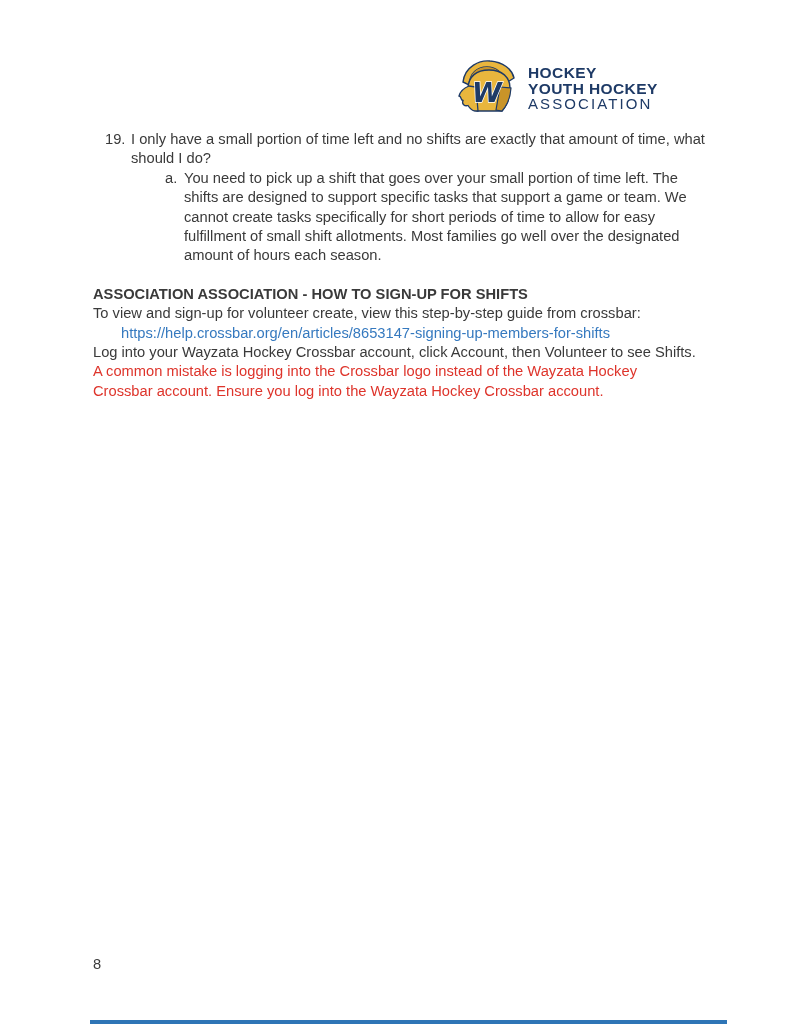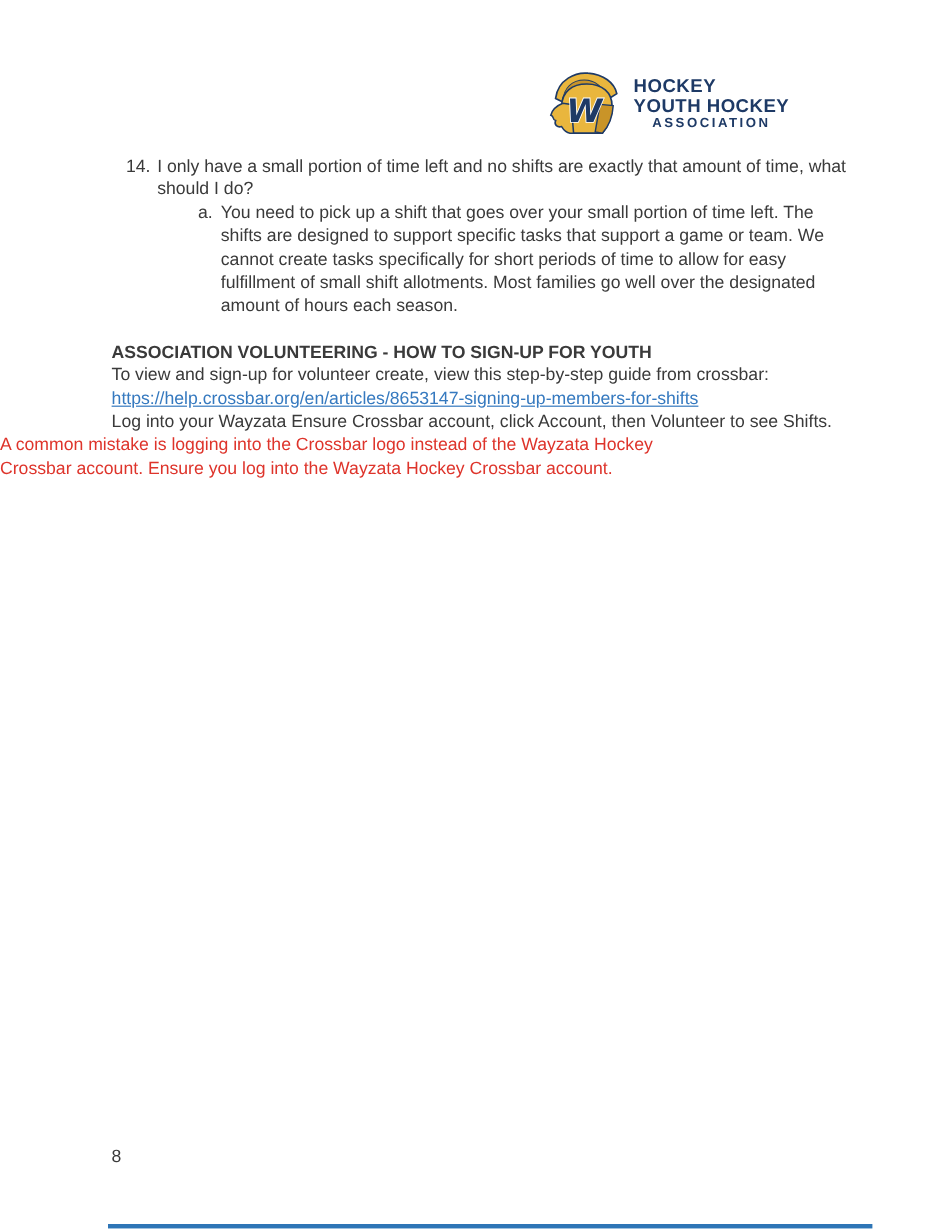--- a/index.html
+++ b/index.html
@@ -15,42 +15,42 @@
   }
 
   
   .logo{position:absolute;left:455px;top:59px;display:flex;align-items:flex-start;gap:7px;}
   .logo-helmet{width:66px;height:58px;display:block;}
   .logo-text{padding-top:6px;color:var(--logo_navy,#1e3a66);}
   .logo-line1,.logo-line2{
     font-weight:bold;font-size:15.5px;line-height:16px;letter-spacing:.4px;
   }
   .logo-line3{
-    font-weight:bold;font-size:11px;line-height:13px;letter-spacing:2.1px;text-align:center;
+    font-weight:normal;font-size:15px;line-height:13px;letter-spacing:2.1px;
   }
 
   
   .content{position:absolute;left:0;top:130px;width:791px;}
 
   .faq-question{position:relative;margin-left:131px;width:580px;}
   .faq-number{position:absolute;left:-26px;top:0;}
   .faq-answer{position:relative;margin-left:184px;width:528px;}
   .faq-sub-marker{position:absolute;left:-19px;top:0;}
 
   .section-heading{
     margin:19px 0 0 93px;width:620px;font-weight:bold;
   }
   .para{margin-left:93px;width:612px;}
   .link-line{margin-left:93px;width:650px;}
   .link-line a{
     color:var(--link_blue,#3579bf);
-    text-decoration:underline;
     cursor:pointer;
+    margin-left:28px;
   }
-  .warning{width:560px;color:var(--warning_red,#de342b);}
+  .warning{margin-left:93px;width:560px;color:var(--warning_red,#de342b);}
 
   
   .page-number{position:absolute;left:93px;top:955px;}
   .bottom-bar{
     position:absolute;left:90px;bottom:0;width:637px;height:4px;
     background:var(--bottom_bar_blue,#2e75b6);
   }
 </style>
 </head>
 <body>
@@ -74,38 +74,38 @@
     <div class="logo-text">
       <div class="logo-line1">HOCKEY</div>
       <div class="logo-line2">YOUTH HOCKEY</div>
       <div class="logo-line3">ASSOCIATION</div>
     </div>
   </div>
 
   <div class="content">
 
     <div class="faq-question">
-      <span class="faq-number">14.</span>
+      <span class="faq-number">19.</span>
       <span>I only have a small portion of time left and no shifts are exactly that amount of time, what should I do?</span>
     </div>
 
     <div class="faq-answer">
       <span class="faq-sub-marker">a.</span>
       <span>You need to pick up a shift that goes over your small portion of time left. The shifts are designed to support specific tasks that support a game or team. We cannot create tasks specifically for short periods of time to allow for easy fulfillment of small shift allotments. Most families go well over the designated amount of hours each season.</span>
     </div>
 
-    <div class="section-heading">ASSOCIATION VOLUNTEERING - HOW TO SIGN-UP FOR YOUTH</div>
+    <div class="section-heading">ASSOCIATION ASSOCIATION - HOW TO SIGN-UP FOR SHIFTS</div>
 
     <div class="para">To view and sign-up for volunteer create, view this step-by-step guide from crossbar:</div>
 
     <div class="link-line">
       <a>https://help.crossbar.org/en/articles/8653147-signing-up-members-for-shifts</a>
     </div>
 
-    <div class="para">Log into your Wayzata Ensure Crossbar account, click Account, then Volunteer to see Shifts.</div>
+    <div class="para">Log into your Wayzata Hockey Crossbar account, click Account, then Volunteer to see Shifts.</div>
 
     <div class="warning">A common mistake is logging into the Crossbar logo instead of the Wayzata Hockey Crossbar account. Ensure you log into the Wayzata Hockey Crossbar account.</div>
 
   </div>
 
   <div class="page-number">8</div>
   <div class="bottom-bar"></div>
 
 </div>
 

